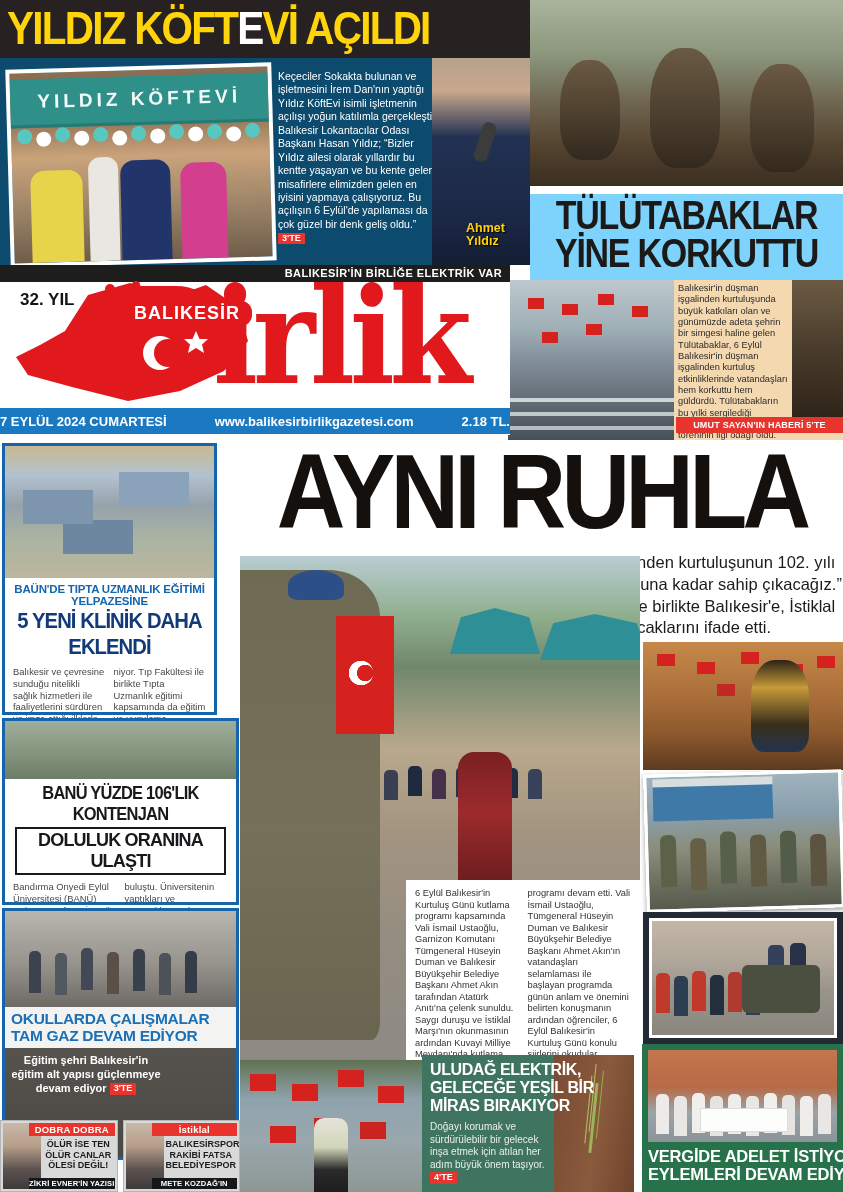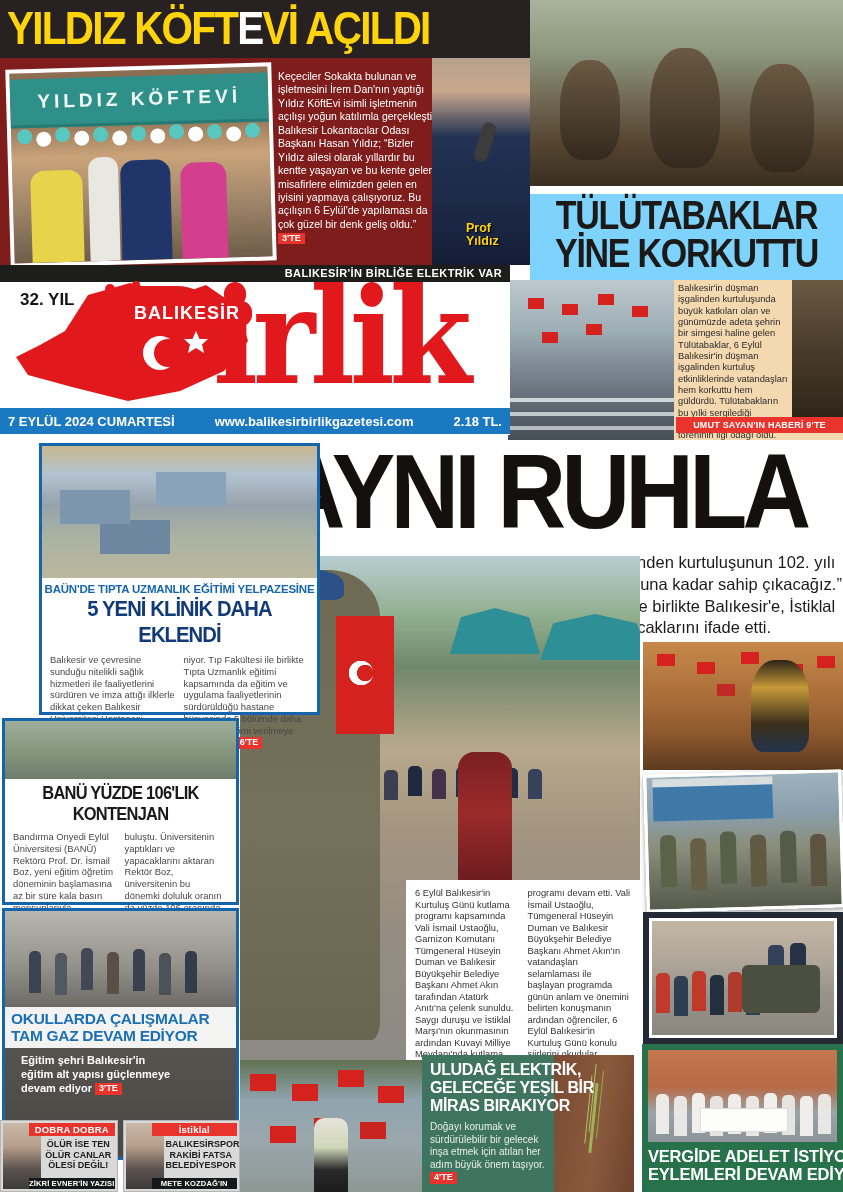--- a/index.html
+++ b/index.html
@@ -2,21 +2,21 @@
 <html><head>
 <meta charset="utf-8">
 <style>
   html,body{margin:0;padding:0;background:#e8e8e8;}
   #page{position:relative;width:843px;height:1192px;background:#fff;overflow:hidden;
         font-family:"Liberation Sans",sans-serif;margin:0 auto;}
   .abs{position:absolute;}
   .badge{display:inline-block;background:#e8342c;color:#fff;font-weight:700;
          font-size:9px;padding:1px 4px;line-height:1.1;vertical-align:middle;}
   
-  .tl-block{left:0;top:0;width:530px;height:265px;background:#7f1d1d;}
+  .tl-block{left:0;top:0;width:530px;height:265px;background:#0c4a6e;}
   .tl-head{left:0;top:0;width:600px;height:58px;background:#272122;color:#ffd40a;
            font-size:46px;font-weight:800;line-height:57px;white-space:nowrap;
            padding-left:8px;letter-spacing:-2px;transform:scaleX(.88);transform-origin:left;}
   .tl-head .hl{color:#fff;}
   .storefront{left:8px;top:66px;width:258px;height:190px;border:4px solid #fff;
               transform:rotate(-1.6deg);overflow:hidden;
               background:linear-gradient(180deg,#8d6f54 0%,#7c6248 18%,#caa37a 45%,#9c8468 72%,#6f5d4a 100%);}
   .sf-sign{position:absolute;left:0;top:6px;width:100%;height:46px;background:#2f8f89;
            color:#f2fbf9;font-size:19px;font-weight:700;letter-spacing:4px;text-align:center;
            line-height:46px;border-bottom:3px solid #257a74;}
@@ -59,44 +59,44 @@
              font-size:11px;font-weight:700;text-align:right;line-height:17px;padding-right:8px;box-sizing:border-box;letter-spacing:.4px;}
   .mh-year{position:absolute;left:20px;top:25px;font-size:17px;font-weight:700;color:#141414;z-index:3;}
   .mh-map{position:absolute;left:10px;top:14px;z-index:2;}
   .mh-btop{position:absolute;left:122px;top:36px;background:#e1191d;color:#fff;font-size:18px;
            font-weight:700;letter-spacing:1px;padding:2px 12px;border-radius:11px;z-index:4;}
   .mh-brand{position:absolute;left:118px;top:6px;z-index:1;color:#e1191d;
             font-family:"DejaVu Serif",serif;font-weight:700;font-size:132px;line-height:1;
             letter-spacing:-6px;transform:scaleX(.9);transform-origin:left;}
   .mh-bluebar{position:absolute;left:0;top:143px;width:510px;height:26px;background:#1b79c2;color:#fff;
               display:flex;justify-content:space-between;align-items:center;font-size:13px;font-weight:700;
-              padding:0 8px;box-sizing:border-box;z-index:5;gap:30px;}
+              padding:0 0;box-sizing:border-box;z-index:5;gap:30px;}
   
   .lbox{background:#fff;border:3px solid #1565ad;box-sizing:border-box;}
-  .boxA{left:2px;top:443px;width:281px;height:272px;margin-left:37px;}
+  .boxA{left:2px;top:443px;width:215px;height:272px;}
   .phA{height:132px;background:linear-gradient(180deg,#c7b98f 0%,#b3c2d0 22%,#96a2ab 45%,#aab3a2 70%,#bdb79d 100%);position:relative;overflow:hidden;}
   .phA .bld{position:absolute;left:18px;top:44px;width:70px;height:34px;background:#7e96ad;box-shadow:96px -18px 0 #8aa3ba,40px 30px 0 #6d87a0;}
   .a-kicker{margin-top:5px;text-align:center;color:#1565ad;font-size:11.5px;font-weight:800;letter-spacing:-.2px;}
   .a-title{text-align:center;color:#123a78;font-size:22px;font-weight:800;letter-spacing:-1px;
            transform:scaleX(.92);transform-origin:center;margin-top:1px;}
   .twocol{display:flex;gap:8px;padding:6px 8px 0 8px;}
   .twocol div{width:50%;font-size:9.4px;line-height:1.25;color:#474747;}
   .boxB{left:2px;top:718px;width:237px;height:187px;}
   .phB{height:58px;background:linear-gradient(180deg,#9fae9a 0%,#87977f 50%,#6d7d6a 100%);}
   .b-t1{text-align:center;color:#191919;font-size:17.5px;font-weight:800;letter-spacing:-.8px;margin-top:4px;transform:scaleX(.94);}
   .b-t2{margin:2px 10px 0 10px;border:2px solid #17191c;text-align:center;color:#17191c;
         font-size:18px;font-weight:800;letter-spacing:-.8px;padding:1px 0;}
   .boxC{left:2px;top:908px;width:237px;height:252px;border:3px solid #1565ad;box-sizing:border-box;
         background:linear-gradient(180deg,#6e6b66 0%,#5a5752 40%,#4a4844 100%);overflow:hidden;}
   .phC{height:96px;background:linear-gradient(180deg,#b9b6b0 0%,#96938d 55%,#6e6b66 100%);position:relative;}
   .phC .fig{position:absolute;left:24px;top:40px;width:12px;height:42px;background:#3c4250;border-radius:5px 5px 0 0;
         box-shadow:26px 2px 0 #52585f,52px -3px 0 #424855,78px 1px 0 #5a5048,104px -2px 0 #39404e,130px 2px 0 #4d5258,156px 0 0 #343b49;}
   .c-title{background:rgba(255,255,255,.93);color:#1b6fb5;font-size:15.5px;font-weight:800;
            line-height:1.12;padding:3px 6px;letter-spacing:-.3px;}
-  .c-body{color:#fff;font-size:11px;font-weight:600;line-height:1.3;padding:5px 16px;width:150px;}
+  .c-body{color:#fff;font-size:11px;font-weight:600;line-height:1.3;padding:5px 6px;width:150px;text-align:center;}
   
   .colrow{left:0;top:1120px;width:240px;height:72px;display:flex;gap:5px;}
   .colbox{position:relative;width:129px;height:72px;background:#d9d9d9;border:1px solid #b5b5b5;box-sizing:border-box;}
   .cb-photo{position:absolute;left:2px;top:2px;width:38px;height:66px;
             background:linear-gradient(180deg,#c9b8a8 0%,#b69e8a 35%,#5c5350 70%,#3e3a3a 100%);}
   .cb-title{position:absolute;left:28px;right:2px;top:2px;height:13px;background:#e8342c;color:#fff;
             font-size:9.5px;font-weight:800;text-align:center;line-height:13px;letter-spacing:.2px;}
   .cb-text{position:absolute;left:42px;right:3px;top:18px;font-size:9px;font-weight:800;color:#1c1c1c;
            text-align:center;line-height:1.18;}
   .cb-footer{position:absolute;left:28px;right:2px;bottom:2px;height:11px;background:#15171a;color:#fff;
@@ -178,21 +178,21 @@
       <div class="sf-p1"></div>
       <div class="sf-p4"></div>
       <div class="sf-p2"></div>
       <div class="sf-p3"></div>
     </div>
     <div class="abs tl-body"><span>Keçeciler Sokakta bulunan ve işletmesini İrem Dan'nın yaptığı Yıldız KöftEvi isimli işletmenin açılışı yoğun katılımla gerçekleşti. Balıkesir Lokantacılar Odası Başkanı Hasan Yıldız; “Bizler Yıldız ailesi olarak yıllardır bu kentte yaşayan ve bu kente gelen misafirlere elimizden gelen en iyisini yapmaya çalışıyoruz. Bu açılışın 6 Eylül'de yapılaması da çok güzel bir denk geliş oldu.”</span> <span class="badge">3'TE</span></div>
     <div class="abs speaker">
       <div class="mic"></div>
     </div>
     <div class="abs tl-caption">
-      <div>Prof</div>
+      <div>Ahmet</div>
       <div>Yıldız</div>
     </div>
   </div>
 
   <div class="abs tr-photo">
     <div class="fur" style="left:30px;top:60px;width:60px;height:100px;"></div>
     <div class="fur" style="left:120px;top:48px;width:70px;height:120px;"></div>
     <div class="fur" style="left:220px;top:64px;width:64px;height:108px;"></div>
   </div>
   <div class="abs tr-band">
@@ -201,21 +201,21 @@
       <div>YİNE KORKUTTU</div>
     </div>
   </div>
   <div class="abs rs-band"></div>
   <div class="abs rs-photo">
     <div class="rs-flags"></div>
     <div class="rs-rail"></div>
   </div>
   <div class="abs rs-text">Balıkesir'in düşman işgalinden kurtuluşunda büyük katkıları olan ve günümüzde adeta şehrin bir simgesi haline gelen Tülütabaklar, 6 Eylül Balıkesir'in düşman işgalinden kurtuluş etkinliklerinde vatandaşları hem korkuttu hem güldürdü. Tülütabakların bu yılki sergilediği gösteriler ise kutlama töreninin ilgi odağı oldu.</div>
   <div class="abs rs-costume"></div>
-  <div class="abs rs-badge">UMUT SAYAN'IN HABERİ 9'TE</div>
+  <div class="abs rs-badge">UMUT SAYAN'IN HABERİ 5'TE</div>
 
   <div class="abs mh">
     <div class="mh-topbar">BALIKESİR'İN BİRLİĞE ELEKTRİK VAR</div>
     <div class="mh-year">32. YIL</div>
     <svg class="mh-map" width="330" height="126" viewBox="0 0 330 126">
       <polygon fill="#e1191d" points="55,52 78,16 120,4 168,16 196,6 228,28 238,62 214,92 170,112 118,122 62,108 18,96 6,78 30,66"></polygon>
       <circle cx="150" cy="74" r="17" fill="#fff"></circle>
       <circle cx="158" cy="74" r="14" fill="#e1191d"></circle>
       <polygon fill="#fff" points="186,52 189.5,60 198,60 192,65.5 194,74 186,69 178,74 180,65.5 174,60 182.5,60"></polygon>
       <circle cx="100" cy="10" r="5" fill="#e1191d"></circle>
@@ -259,20 +259,21 @@
     <div class="a-title">5 YENİ KLİNİK DAHA EKLENDİ</div>
     <div class="twocol">
       <div>Balıkesir ve çevresine sunduğu nitelikli sağlık hizmetleri ile faaliyetlerini sürdüren ve imza attığı ilklerle dikkat çeken Balıkesir Üniversitesi Hastanesi, uzman hekim yetiştirilmesinde de önemli görev üstle-</div>
       <div><span>niyor. Tıp Fakültesi ile birlikte Tıpta Uzmanlık eğitimi kapsamında da eğitim ve uygulama faaliyetlerinin sürdürüldüğü hastane bünyesinde 5 bölümde daha uzmanlık eğitimi verilmeye başlayacak.</span> <span class="badge">6'TE</span></div>
     </div>
   </div>
 
   <div class="abs lbox boxB">
     <div class="phB"></div>
     <div class="b-t1">BANÜ YÜZDE 106'LIK KONTENJAN</div>
+    <div class="b-t2">DOLULUK ORANINA ULAŞTI</div>
     <div class="twocol">
       <div>Bandırma Onyedi Eylül Üniversitesi (BANÜ) Rektörü Prof. Dr. İsmail Boz, yeni eğitim öğretim döneminin başlamasına az bir süre kala basın mensuplarıyla</div>
       <div><span>buluştu. Üniversitenin yaptıkları ve yapacaklarını aktaran Rektör Boz, üniversitenin bu dönemki doluluk oranın da yüzde 106 oranında olduğunu belirtti.</span> <span class="badge">2'DE</span></div>
     </div>
   </div>
 
   <div class="abs boxC">
     <div class="phC">
       <div class="fig"></div>
     </div>

